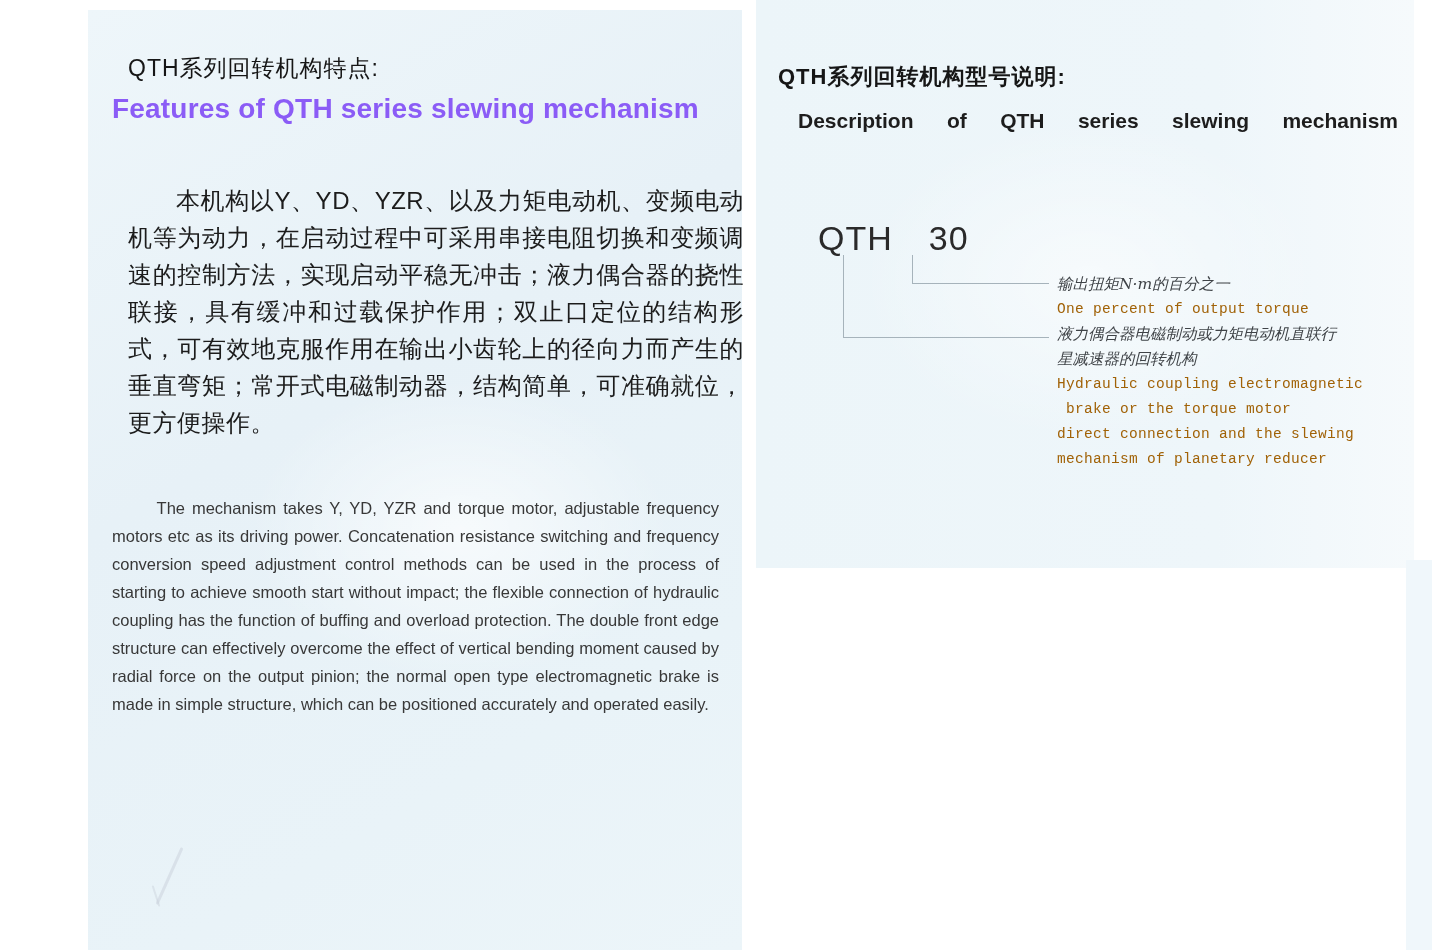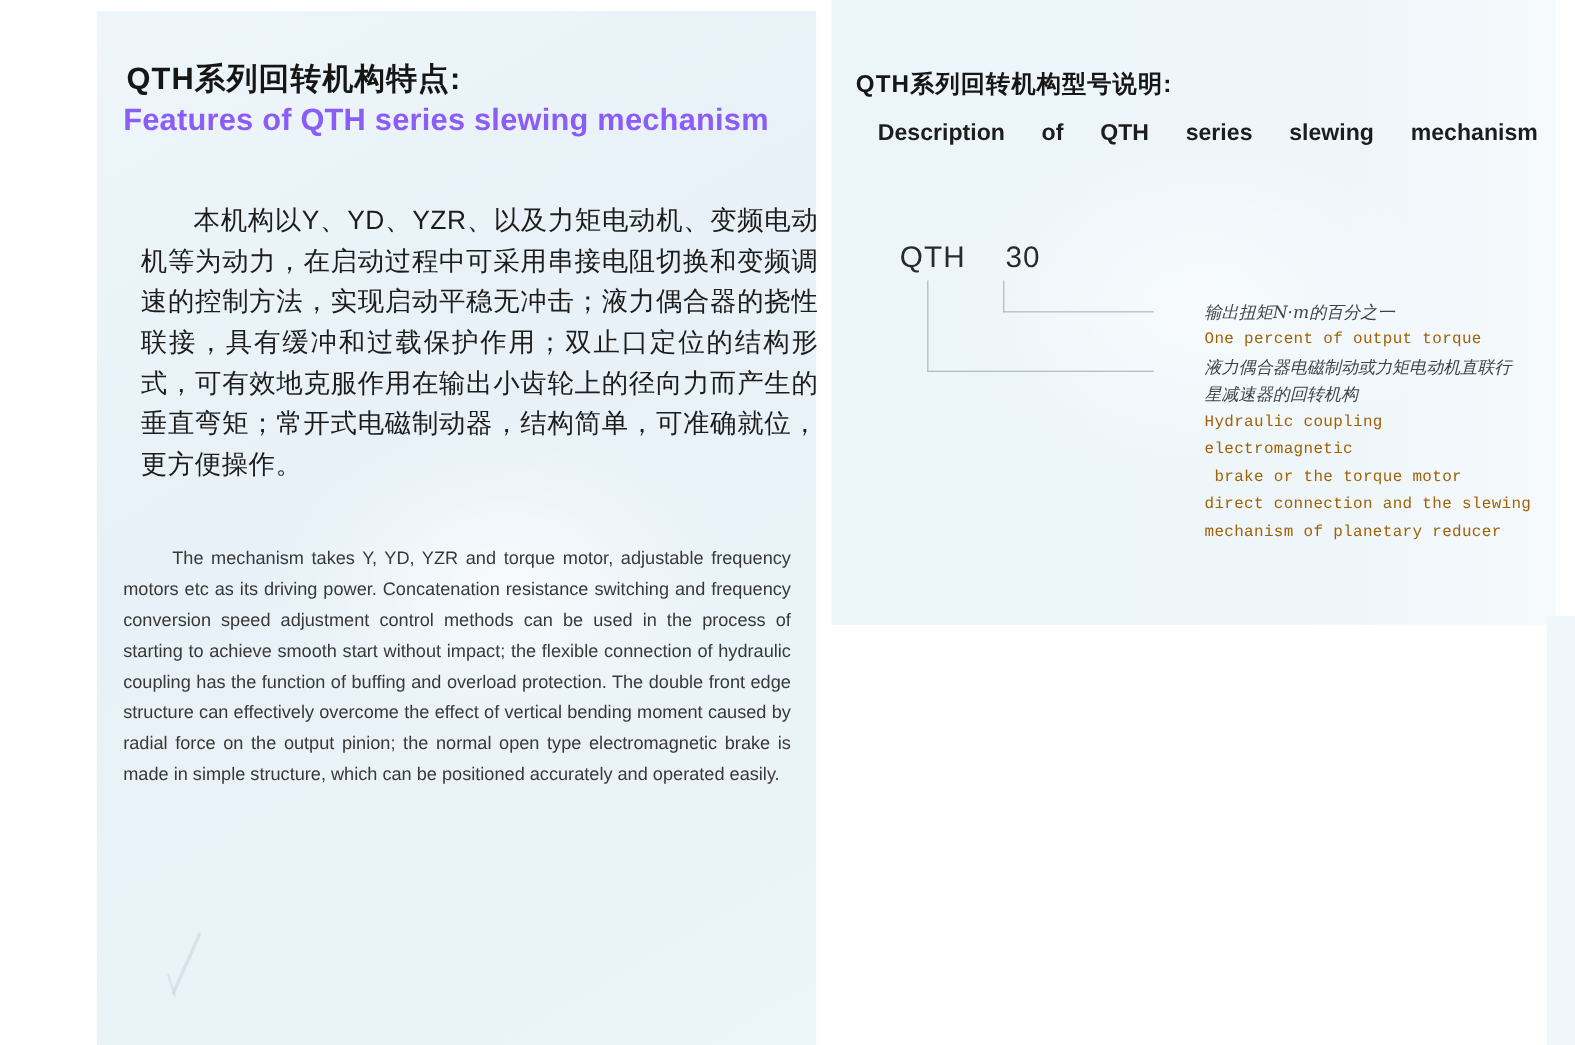--- a/index.html
+++ b/index.html
@@ -53,22 +53,22 @@
   }
   .wm-stroke-2 {
     position: absolute; left: 155px; top: 885px;
     width: 2px; height: 22px;
     background: #c6ccd6; opacity: 0.4;
     transform: rotate(-18deg); border-radius: 2px;
   }
 
   
   .left-title-cn {
-    position: absolute; left: 115px; top: 53px;
-    font-size: 28px; font-weight: bold; color: #161616;
+    position: absolute; left: 128px; top: 53px;
+    font-size: 23px; font-weight: normal; color: #161616;
     letter-spacing: 1px;
   }
   .left-title-en {
     position: absolute; left: 112px; top: 93px;
     font-size: 28px; font-weight: bold; color: #8b5cf6;
     letter-spacing: 0.2px;
   }
   .cn-para {
     position: absolute; left: 112px; top: 166px;
     width: 616px;
@@ -102,40 +102,39 @@
     line-height: 37px;
     margin: 0;
   }
   .right-title-en .tl1 {
     text-align: justify;
     text-align-last: justify;
   }
   .model-code {
     position: absolute; left: 818px; top: 219px;
     display: flex; gap: 36px;
-    font-size: 27px; color: #2a2a2a;
+    font-size: 34px; color: #2a2a2a;
     letter-spacing: 1px;
   }
   .leader {
     position: absolute;
     border-left: 1.5px solid #a6b3bb;
     border-bottom: 1.5px solid #a6b3bb;
   }
   .leader-number { left: 912px; top: 255px; width: 136px; height: 28px; }
   .leader-prefix { left: 843px; top: 255px; width: 205px; height: 82px; }
 
   .annotation {
     position: absolute; left: 1057px; top: 272px;
     width: 340px;
   }
   .ann-line {
     line-height: 25px;
     white-space: pre-wrap;
     color: #45494d;
-    margin-left: 38px;
   }
   .ann-cn {
     font-family: "DejaVu Serif", serif;
     font-style: italic;
     font-size: 15.5px;
     color: #3f4347;
   }
   .ann-en {
     font-family: "Liberation Mono", "DejaVu Sans Mono", monospace;
     font-size: 14.5px;

